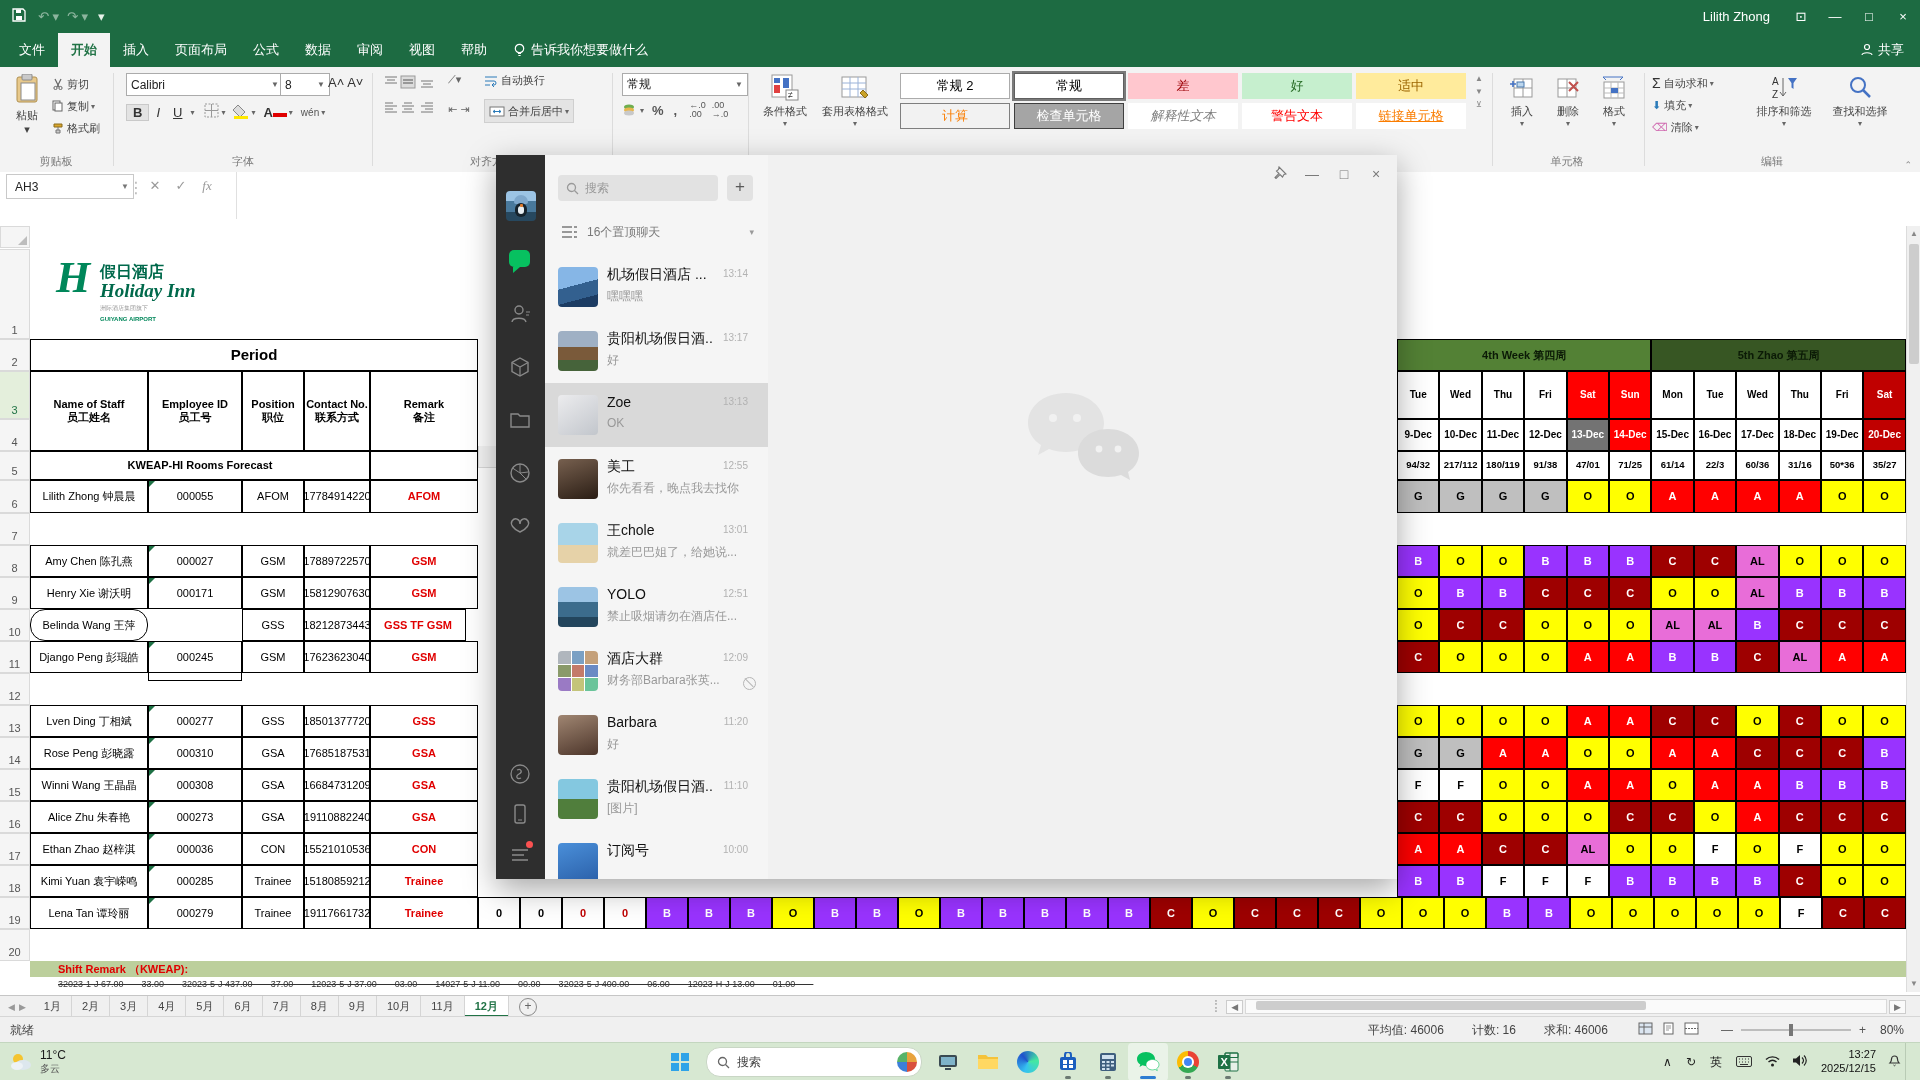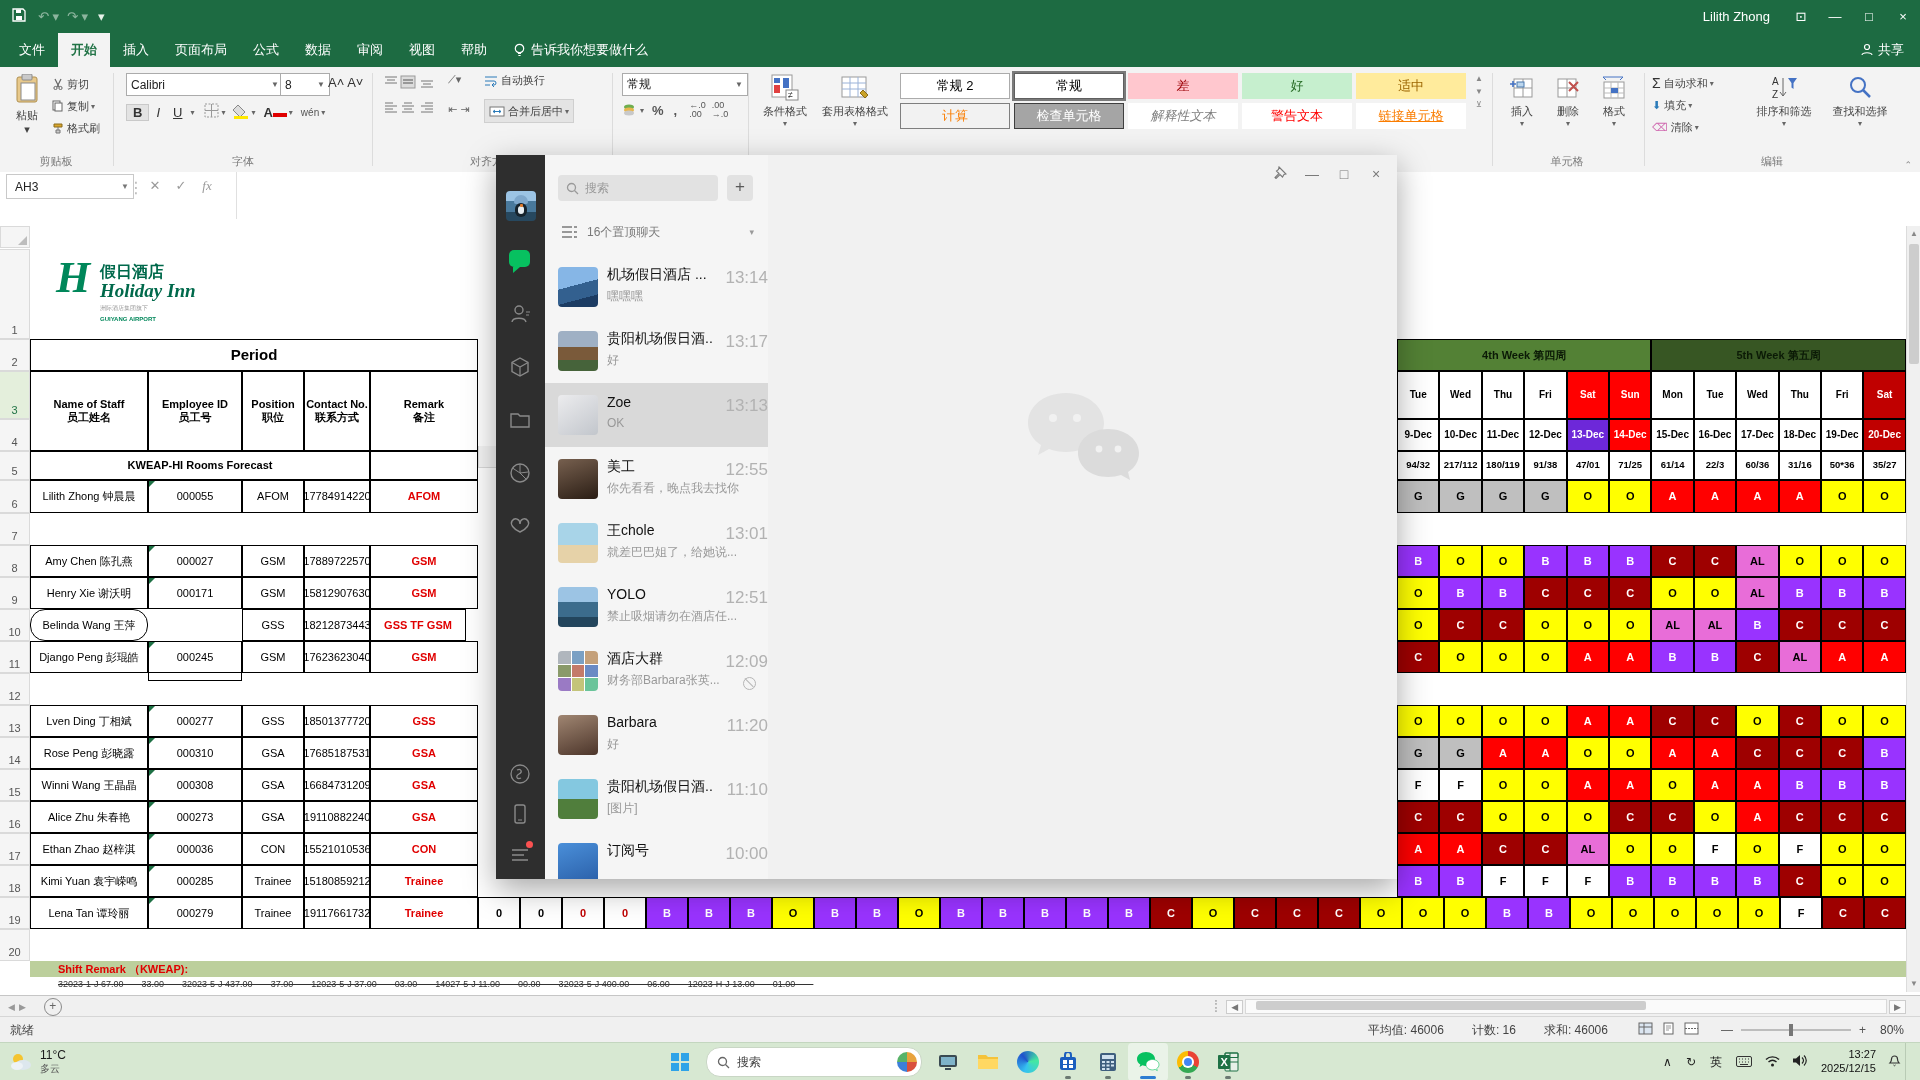--- a/index.html
+++ b/index.html
@@ -45,21 +45,21 @@
   .gtri{position:absolute;left:0;top:0;width:0;height:0;border-top:6px solid #1E7145;border-right:6px solid transparent;}
   
   #wechat{left:496px;top:155px;width:901px;height:724px;box-shadow:0 10px 30px rgba(0,0,0,.35);background:#F5F5F5;}
   #wc-side{left:0;top:0;width:49px;height:724px;background:#2E2E2E;}
   .wside-ico{position:absolute;left:13px;width:22px;height:22px;color:#8a8a8a;}
   #wc-list{left:49px;top:0;width:223px;height:724px;background:#F5F5F5;border-right:1px solid #E2E2E2;overflow:hidden;}
   .chatitem{position:absolute;left:0;width:223px;height:64px;}
   .chatitem.sel{background:#D9D9D9;}
   .cav{position:absolute;left:13px;top:12px;width:40px;height:40px;border-radius:4px;overflow:hidden;}
   .cname{position:absolute;left:62px;top:11px;width:105px;font-size:14px;color:#111;white-space:nowrap;overflow:hidden;}
-  .ctime{position:absolute;right:0;top:13px;font-size:17px;color:#B2B2B2;}
+  .ctime{position:absolute;right:20px;top:13px;font-size:10px;color:#B2B2B2;}
   .cprev{position:absolute;left:62px;top:33px;width:140px;font-size:12px;color:#999;white-space:nowrap;overflow:hidden;text-overflow:ellipsis;}
   #wc-main{left:272px;top:0;width:629px;height:724px;background:#F1F1F1;}
   .wmctl{position:absolute;top:8px;width:26px;height:22px;color:#7a7a7a;text-align:center;line-height:22px;font-size:14px;}
   
   #tabbar{left:0;top:995px;width:1920px;height:21px;background:#F0F0F0;border-top:1px solid #C6C6C6;}
   .stab{height:21px;line-height:20px;padding:0 10px;font-size:11px;color:#444;border-right:1px solid #D5D5D5;}
   .stab.active{background:#fff;color:#217346;font-weight:bold;box-shadow:inset 0 -2px 0 #217346;}
   #statusbar{left:0;top:1016px;width:1920px;height:26px;background:#F0F0F0;border-top:1px solid #D6D6D6;font-size:12px;color:#444;}
   
   #taskbar{left:0;top:1042px;width:1920px;height:38px;background:#D7E8D2;border-top:1px solid #c3d6bf;}
@@ -486,35 +486,35 @@
         <div class="cell" style="left: 30px; top: 677px; width: 118px; height: 32px;">Lena Tan 谭玲丽</div>
         <div class="cell" style="left: 148px; top: 677px; width: 94px; height: 32px;">000279<div class="gtri"></div></div>
         <div class="cell" style="left: 242px; top: 677px; width: 62px; height: 32px;">Trainee</div>
         <div class="cell" style="left: 304px; top: 677px; width: 66px; height: 32px;">19117661732</div>
         <div class="cell" style="left: 370px; top: 677px; width: 108px; height: 32px; color: rgb(224, 0, 0); font-weight: bold;">Trainee</div>
         <div class="cell" style="left: 478px; top: 677px; width: 42px; height: 32px; color: rgb(0, 0, 0); font-weight: bold;">0</div>
         <div class="cell" style="left: 520px; top: 677px; width: 42px; height: 32px; color: rgb(0, 0, 0); font-weight: bold;">0</div>
         <div class="cell" style="left: 562px; top: 677px; width: 42px; height: 32px; color: rgb(192, 0, 0); font-weight: bold;">0</div>
         <div class="cell" style="left: 604px; top: 677px; width: 42px; height: 32px; color: rgb(192, 0, 0); font-weight: bold;">0</div>
         <div class="cell" style="left: 1397px; top: 119px; width: 254.4px; height: 32px; background: rgb(83, 129, 53); color: rgb(11, 26, 6); font-weight: bold; font-size: 11px;">4th Week 第四周</div>
-        <div class="cell" style="left: 1651.4px; top: 119px; width: 254.4px; height: 32px; background: rgb(55, 86, 35); color: rgb(11, 26, 6); font-weight: bold; font-size: 11px;">5th Week 第五周</div>
+        <div class="cell" style="left: 1651.4px; top: 119px; width: 254.4px; height: 32px; background: rgb(55, 86, 35); color: rgb(11, 26, 6); font-weight: bold; font-size: 11px;">5th Zhao 第五周</div>
         <div class="cell" style="left: 1397px; top: 151px; width: 42.4px; height: 48px; background: rgb(255, 255, 255); color: rgb(0, 0, 0); font-weight: bold; font-size: 10px;">Tue</div>
         <div class="cell" style="left: 1397px; top: 199px; width: 42.4px; height: 32px; background: rgb(255, 255, 255); color: rgb(0, 0, 0); font-weight: bold; font-size: 10px;">9-Dec</div>
         <div class="cell" style="left: 1397px; top: 231px; width: 42.4px; height: 29px; font-weight: bold; font-size: 9.5px;">94/32</div>
         <div class="cell" style="left: 1439.4px; top: 151px; width: 42.4px; height: 48px; background: rgb(255, 255, 255); color: rgb(0, 0, 0); font-weight: bold; font-size: 10px;">Wed</div>
         <div class="cell" style="left: 1439.4px; top: 199px; width: 42.4px; height: 32px; background: rgb(255, 255, 255); color: rgb(0, 0, 0); font-weight: bold; font-size: 10px;">10-Dec</div>
         <div class="cell" style="left: 1439.4px; top: 231px; width: 42.4px; height: 29px; font-weight: bold; font-size: 9.5px;">217/112</div>
         <div class="cell" style="left: 1481.8px; top: 151px; width: 42.4px; height: 48px; background: rgb(255, 255, 255); color: rgb(0, 0, 0); font-weight: bold; font-size: 10px;">Thu</div>
         <div class="cell" style="left: 1481.8px; top: 199px; width: 42.4px; height: 32px; background: rgb(255, 255, 255); color: rgb(0, 0, 0); font-weight: bold; font-size: 10px;">11-Dec</div>
         <div class="cell" style="left: 1481.8px; top: 231px; width: 42.4px; height: 29px; font-weight: bold; font-size: 9.5px;">180/119</div>
         <div class="cell" style="left: 1524.2px; top: 151px; width: 42.4px; height: 48px; background: rgb(255, 255, 255); color: rgb(0, 0, 0); font-weight: bold; font-size: 10px;">Fri</div>
         <div class="cell" style="left: 1524.2px; top: 199px; width: 42.4px; height: 32px; background: rgb(255, 255, 255); color: rgb(0, 0, 0); font-weight: bold; font-size: 10px;">12-Dec</div>
         <div class="cell" style="left: 1524.2px; top: 231px; width: 42.4px; height: 29px; font-weight: bold; font-size: 9.5px;">91/38</div>
         <div class="cell" style="left: 1566.6px; top: 151px; width: 42.4px; height: 48px; background: rgb(255, 0, 0); color: rgb(255, 255, 255); font-weight: bold; font-size: 10px;">Sat</div>
-        <div class="cell" style="left: 1566.6px; top: 199px; width: 42.4px; height: 32px; background: #6d28d9; color: rgb(255, 255, 255); font-weight: bold; font-size: 10px;">13-Dec</div>
+        <div class="cell" style="left: 1566.6px; top: 199px; width: 42.4px; height: 32px; background: #737373; color: rgb(255, 255, 255); font-weight: bold; font-size: 10px;">13-Dec</div>
         <div class="cell" style="left: 1566.6px; top: 231px; width: 42.4px; height: 29px; font-weight: bold; font-size: 9.5px;">47/01</div>
         <div class="cell" style="left: 1609px; top: 151px; width: 42.4px; height: 48px; background: rgb(255, 0, 0); color: rgb(255, 255, 255); font-weight: bold; font-size: 10px;">Sun</div>
         <div class="cell" style="left: 1609px; top: 199px; width: 42.4px; height: 32px; background: rgb(255, 0, 0); color: rgb(255, 255, 255); font-weight: bold; font-size: 10px;">14-Dec</div>
         <div class="cell" style="left: 1609px; top: 231px; width: 42.4px; height: 29px; font-weight: bold; font-size: 9.5px;">71/25</div>
         <div class="cell" style="left: 1651.4px; top: 151px; width: 42.4px; height: 48px; background: rgb(255, 255, 255); color: rgb(0, 0, 0); font-weight: bold; font-size: 10px;">Mon</div>
         <div class="cell" style="left: 1651.4px; top: 199px; width: 42.4px; height: 32px; background: rgb(255, 255, 255); color: rgb(0, 0, 0); font-weight: bold; font-size: 10px;">15-Dec</div>
         <div class="cell" style="left: 1651.4px; top: 231px; width: 42.4px; height: 29px; font-weight: bold; font-size: 9.5px;">61/14</div>
         <div class="cell" style="left: 1693.8px; top: 151px; width: 42.4px; height: 48px; background: rgb(255, 255, 255); color: rgb(0, 0, 0); font-weight: bold; font-size: 10px;">Tue</div>
         <div class="cell" style="left: 1693.8px; top: 199px; width: 42.4px; height: 32px; background: rgb(255, 255, 255); color: rgb(0, 0, 0); font-weight: bold; font-size: 10px;">16-Dec</div>
         <div class="cell" style="left: 1693.8px; top: 231px; width: 42.4px; height: 29px; font-weight: bold; font-size: 9.5px;">22/3</div>
@@ -707,20 +707,34 @@
     <div class="ab" style="left:1906px;top:6px;width:14px;height:766px;background:#F0F0F0;border-left:1px solid #DCDCDC">
       <div style="text-align:center;color:#888;font-size:8px;line-height:16px">▲</div>
       <div style="margin:2px 2px;height:120px;background:#CDCDCD;border-radius:2px"></div>
       <div style="position:absolute;bottom:0;width:100%;text-align:center;color:#888;font-size:8px;line-height:16px">▼</div>
     </div>
   </div>
 
   <div class="ab flex" id="tabbar">
     <span style="color:#999;font-size:9px;padding:0 4px 0 8px">◀</span>
     <span style="color:#999;font-size:9px;padding:0 8px 0 0">▶</span>
+    <div id="stabs" class="flex">
+        <div class="stab">1月</div>
+        <div class="stab">2月</div>
+        <div class="stab">3月</div>
+        <div class="stab">4月</div>
+        <div class="stab">5月</div>
+        <div class="stab">6月</div>
+        <div class="stab">7月</div>
+        <div class="stab">8月</div>
+        <div class="stab">9月</div>
+        <div class="stab">10月</div>
+        <div class="stab">11月</div>
+        <div class="stab active">12月</div>
+      </div>
     <div style="width:16px;height:16px;border-radius:50%;border:1px solid #8a8a8a;color:#666;text-align:center;line-height:14px;font-size:12px;margin-left:10px">+</div>
     <div style="margin-left:auto;margin-right:14px" class="flex">
       <span style="color:#aaa;margin-right:8px">⁞</span>
       <span style="color:#777;font-size:9px;border:1px solid #ccc;background:#fafafa;padding:1px 4px">◀</span>
       <div style="width:640px;height:13px;background:#FAFAFA;border:1px solid #D8D8D8;margin:0 2px;position:relative">
         <div style="position:absolute;left:10px;top:1px;width:390px;height:9px;background:#CDCDCD;border-radius:2px"></div>
       </div>
       <span style="color:#777;font-size:9px;border:1px solid #ccc;background:#fafafa;padding:1px 4px">▶</span>
     </div>
   </div>

